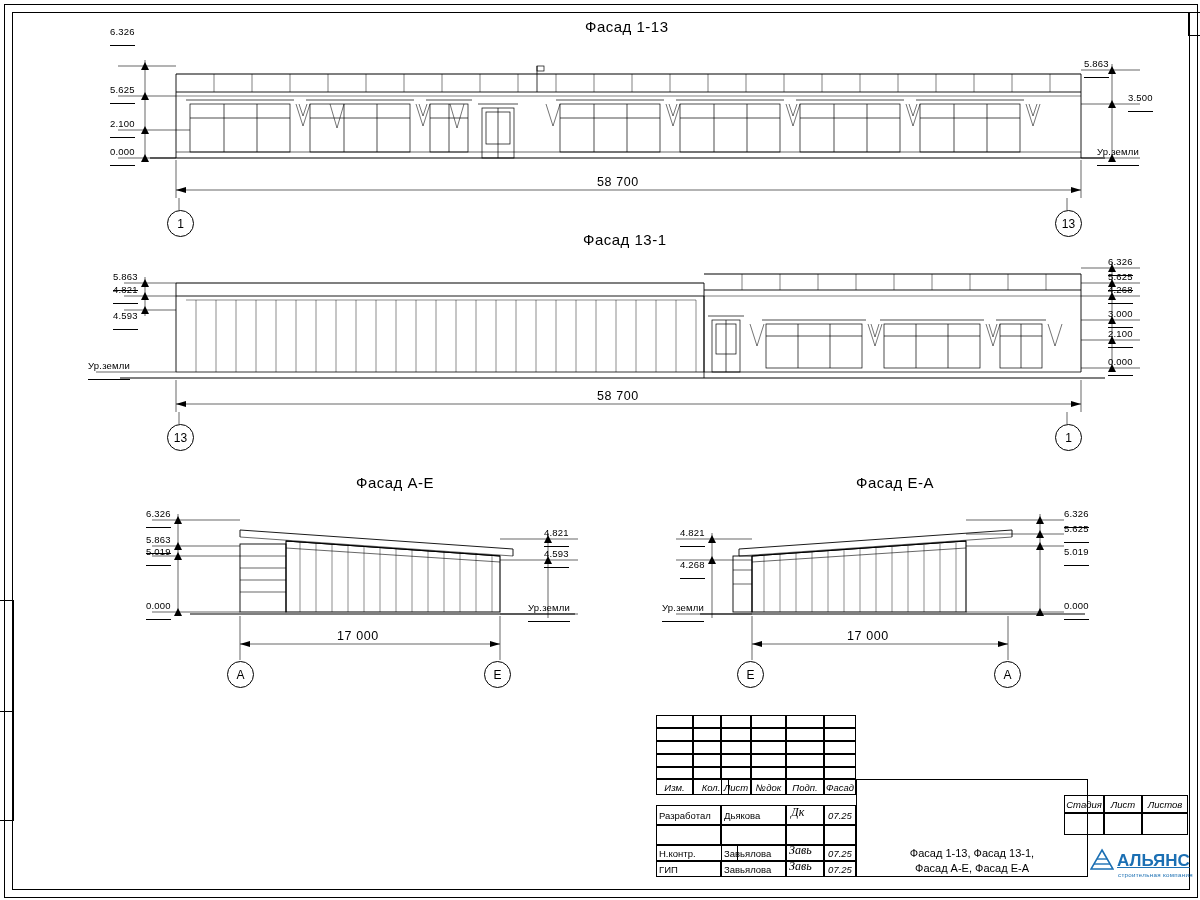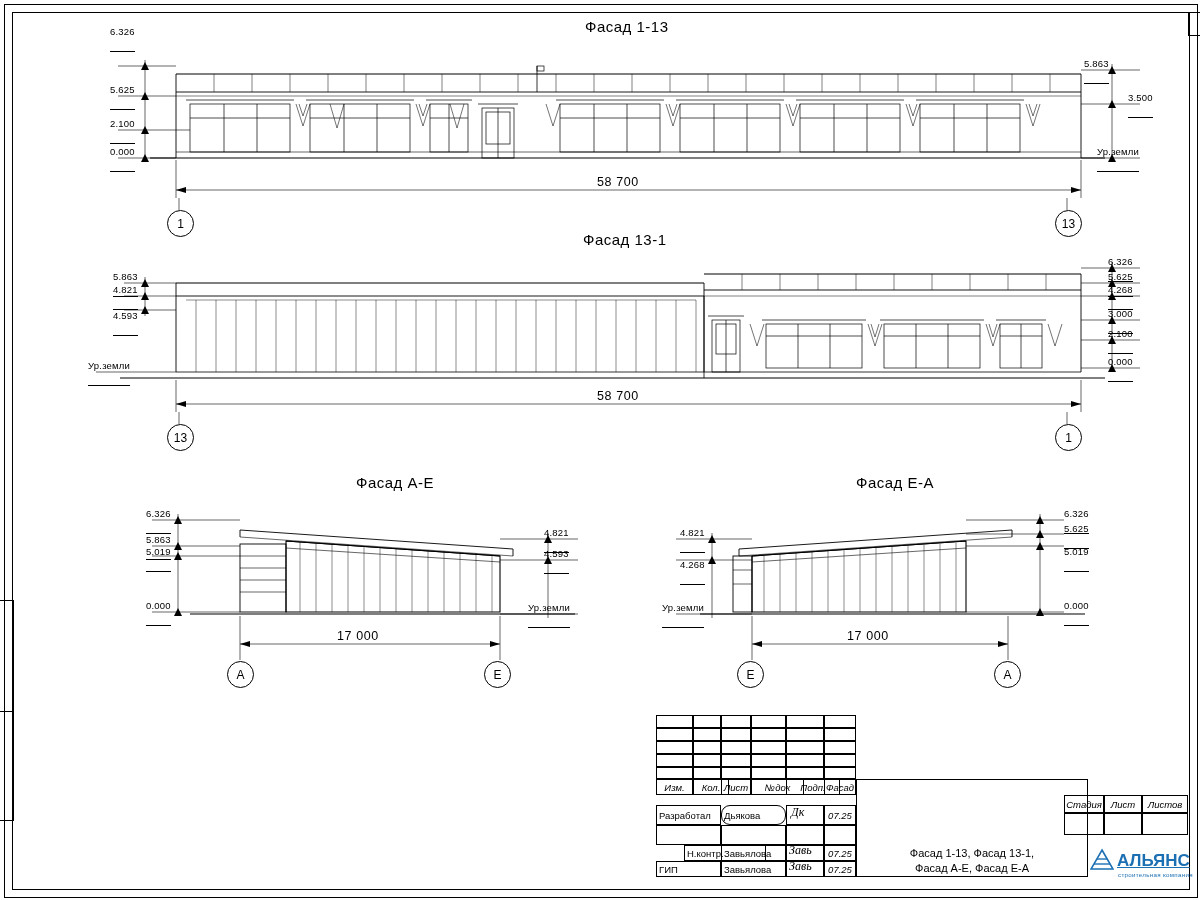--- a/index.html
+++ b/index.html
@@ -6,21 +6,21 @@
   body{width:1200px;height:900px;overflow:hidden;font-family:"Liberation Sans",sans-serif;color:#000;}
   #sheet{position:relative;width:1200px;height:900px;background:#fff;}
   .frame-outer{position:absolute;left:4px;top:4px;width:1192px;height:892px;border:1px solid #000;}
   .frame-inner{position:absolute;left:12px;top:12px;width:1176px;height:876px;border:1px solid #000;}
   .left-margin-box{position:absolute;left:0px;top:600px;width:13px;height:110px;border:1px solid #000;border-left:none;}
   .left-margin-box2{position:absolute;left:0px;top:710px;width:13px;height:110px;border:1px solid #000;border-left:none;border-top:none;}
   .right-notch{position:absolute;left:1188px;top:12px;width:12px;height:22px;border:1px solid #000;border-right:none;}
 
   .view-title{position:absolute;font-size:15px;letter-spacing:.5px;white-space:nowrap;}
   .dim-label{position:absolute;font-size:9.5px;white-space:nowrap;letter-spacing:.2px;}
-  .dim-label.u{border-bottom:1px solid #000;padding-bottom:14px;}
+  .dim-label.u{border-bottom:1px solid #000;padding-bottom:8px;}
   .big-dim{position:absolute;font-size:12.5px;white-space:nowrap;letter-spacing:.6px;}
 
   .axis-bubble{position:absolute;width:25px;height:25px;border:1px solid #000;border-radius:50%;
     display:flex;align-items:center;justify-content:center;font-size:12px;background:#fff;}
 
   svg.draw{position:absolute;left:0;top:0;width:1200px;height:900px;pointer-events:none;}
 
   
   .tb{position:absolute;}
   .tb-cell{position:absolute;border:.8px solid #000;box-sizing:border-box;font-size:9.5px;
@@ -474,36 +474,36 @@
     <div class="tb-cell" style="left:656px;top:715px;width:37px;height:64px;"></div>
     <div class="tb-cell" style="left:693px;top:715px;width:28px;height:64px;"></div>
     <div class="tb-cell" style="left:721px;top:715px;width:30px;height:64px;"></div>
     <div class="tb-cell" style="left:751px;top:715px;width:35px;height:64px;"></div>
     <div class="tb-cell" style="left:786px;top:715px;width:38px;height:64px;"></div>
     <div class="tb-cell" style="left:824px;top:715px;width:32px;height:64px;"></div>
 
     <div class="tb-cell c" style="left:656px;top:779px;width:37px;height:16px;">Изм.</div>
     <div class="tb-cell c" style="left:693px;top:779px;width:36px;height:16px;">Кол.</div>
     <div class="tb-cell c" style="left:721px;top:779px;width:30px;height:16px;">Лист</div>
-    <div class="tb-cell c" style="left:751px;top:779px;width:53px;height:16px;">№док</div>
-    <div class="tb-cell c" style="left:786px;top:779px;width:54px;height:16px;">Подп.</div>
+    <div class="tb-cell c" style="left:751px;top:779px;width:35px;height:16px;">№док</div>
+    <div class="tb-cell c" style="left:786px;top:779px;width:38px;height:16px;">Подп.</div>
     <div class="tb-cell c" style="left:824px;top:779px;width:32px;height:16px;">Фасад</div>
 
     <div class="tb-cell" style="left:656px;top:805px;width:65px;height:20px;">Разработал</div>
-    <div class="tb-cell" style="left:721px;top:805px;width:65px;height:20px;border-radius:9px;">Дьякова</div>
+    <div class="tb-cell" style="left:721px;top:805px;width:65px;height:20px;">Дьякова</div>
     <div class="tb-cell" style="left:786px;top:805px;width:38px;height:20px;"></div>
     <div class="tb-cell c" style="left:824px;top:805px;width:32px;height:20px;">07.25</div>
     <div class="sig" style="left:791px;top:805px;">Дк</div>
 
     <div class="tb-cell" style="left:656px;top:825px;width:65px;height:20px;"></div>
     <div class="tb-cell" style="left:721px;top:825px;width:65px;height:20px;"></div>
     <div class="tb-cell" style="left:786px;top:825px;width:38px;height:20px;"></div>
     <div class="tb-cell" style="left:824px;top:825px;width:32px;height:20px;"></div>
 
-    <div class="tb-cell" style="left:656px;top:845px;width:82px;height:16px;margin-left:28px;">Н.контр.</div>
+    <div class="tb-cell" style="left:656px;top:845px;width:82px;height:16px;">Н.контр.</div>
     <div class="tb-cell" style="left:721px;top:845px;width:65px;height:16px;">Завьялова</div>
     <div class="tb-cell" style="left:786px;top:845px;width:38px;height:16px;"></div>
     <div class="tb-cell c" style="left:824px;top:845px;width:32px;height:16px;">07.25</div>
     <div class="sig" style="left:789px;top:843px;">Завь</div>
 
     <div class="tb-cell" style="left:656px;top:861px;width:65px;height:16px;">ГИП</div>
     <div class="tb-cell" style="left:721px;top:861px;width:65px;height:16px;">Завьялова</div>
     <div class="tb-cell" style="left:786px;top:861px;width:38px;height:16px;"></div>
     <div class="tb-cell c" style="left:824px;top:861px;width:32px;height:16px;">07.25</div>
     <div class="sig" style="left:789px;top:859px;">Завь</div>

